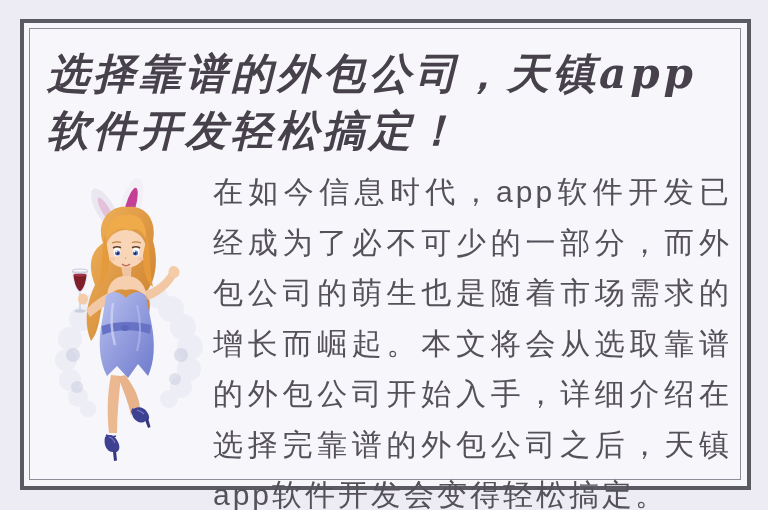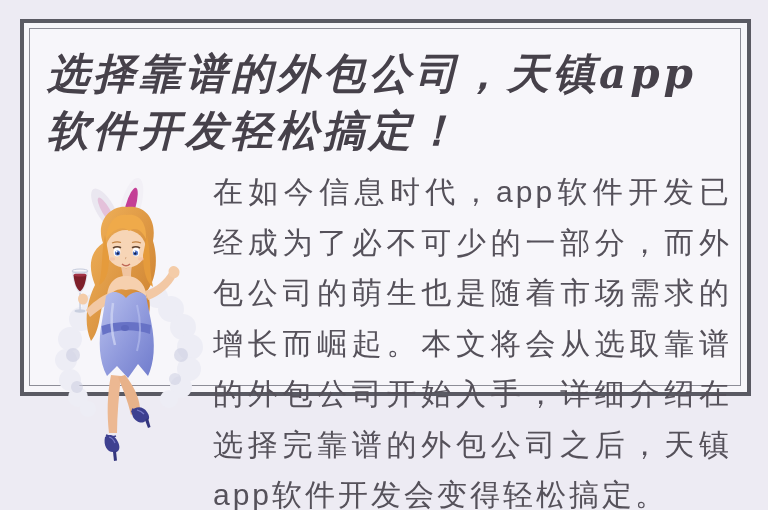--- a/index.html
+++ b/index.html
@@ -4,21 +4,21 @@
 <style>
   * { margin:0; padding:0; box-sizing:border-box; }
   html,body { width:768px; height:510px; }
   body {
     position:relative;
     background:#edebf3;
     font-family:"Liberation Sans", sans-serif;
     overflow:hidden;
   }
   .frame-outer {
-    position:absolute; left:20px; top:19px; width:731px; height:377px;
+    position:absolute; left:20px; top:19px; width:731px; height:471px;
     border:4px solid #5a5a63;
     background:#f7f6fa;
   }
   .frame-inner {
     position:absolute; left:5px; top:5px; right:6px; bottom:6px;
     border:1px solid #8d8d97;
   }
   .content {
     position:absolute; inset:0;
     padding:16px 8px 4px 17px;

